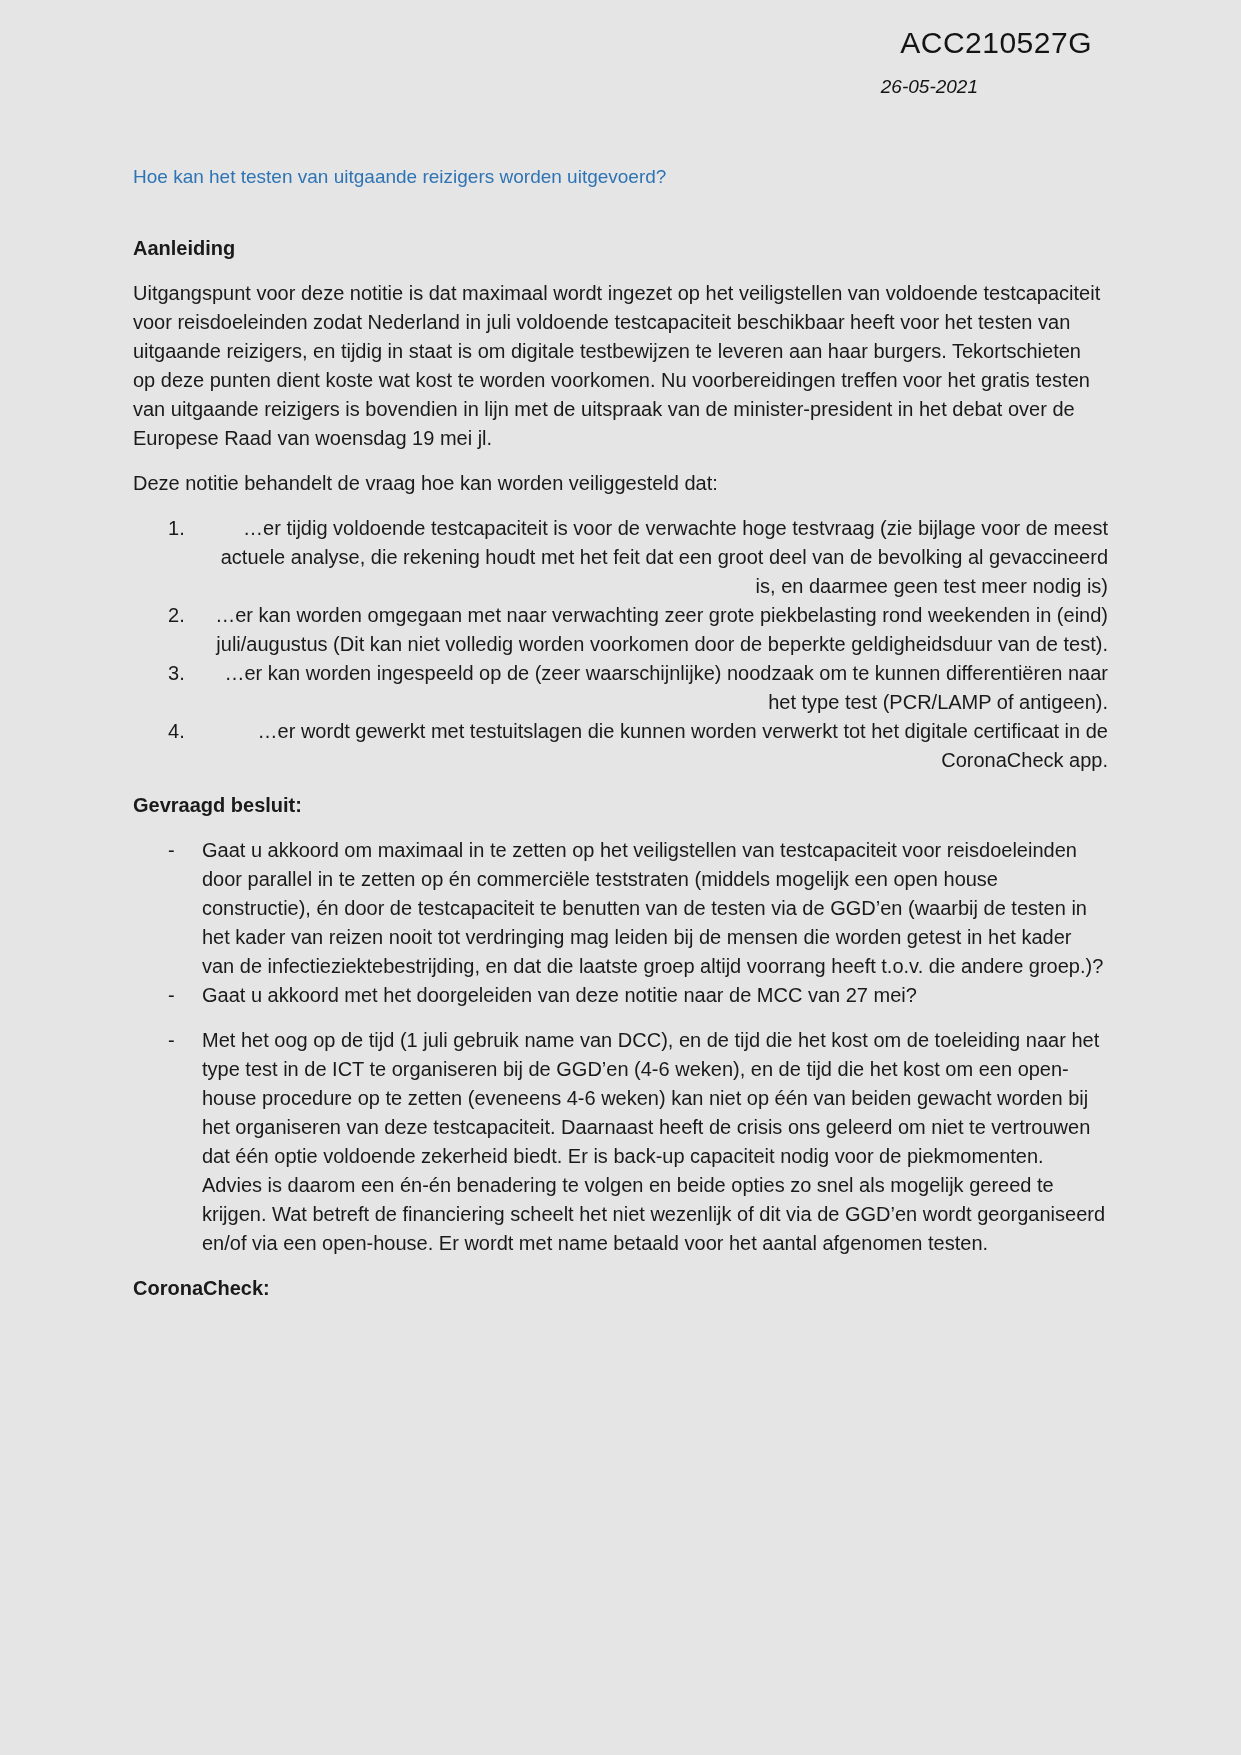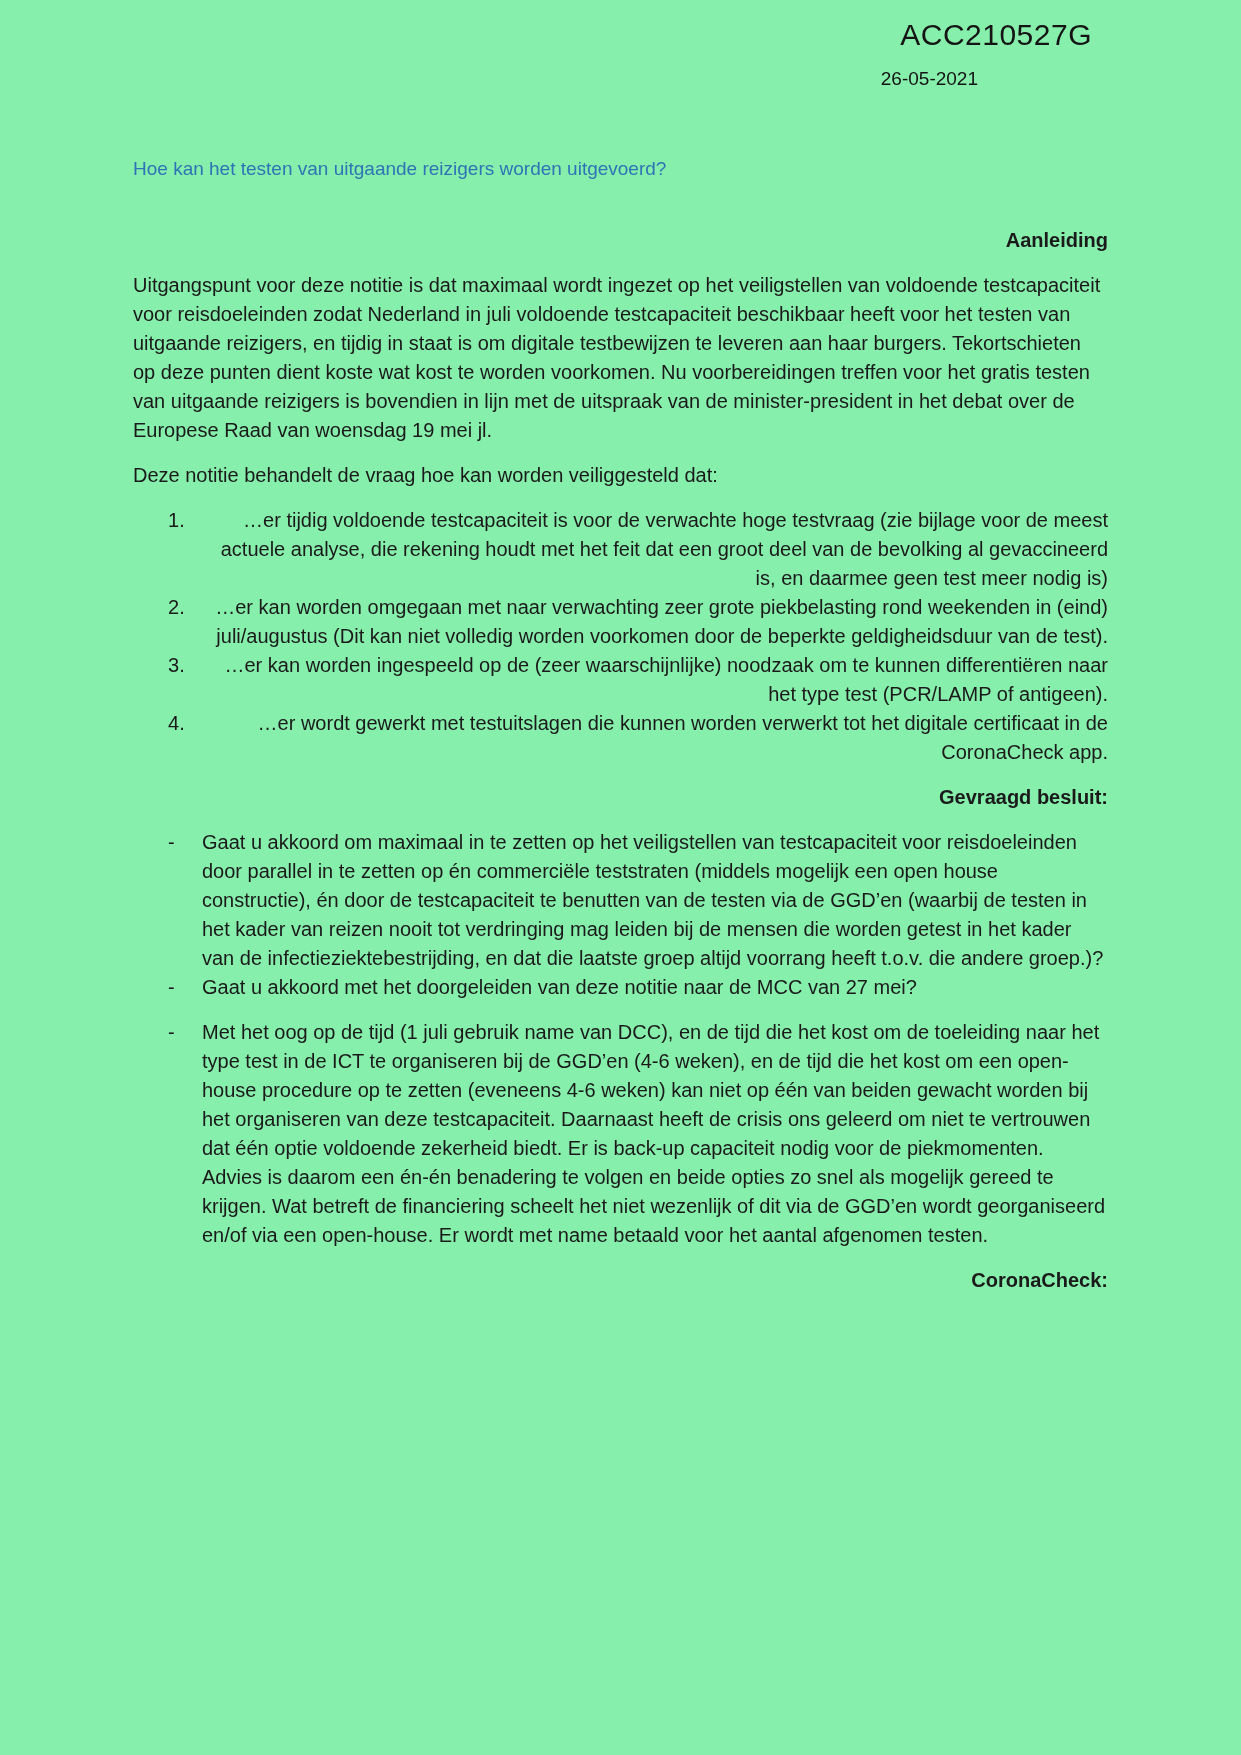--- a/index.html
+++ b/index.html
@@ -5,57 +5,57 @@
   html, body {
     margin: 0;
     padding: 0;
     background: #ffffff;
   }
   .page {
     position: relative;
     width: 1241px;
     height: 1755px;
     box-sizing: border-box;
-    padding: 16px 133px 0 133px;
-    background: #86efac;
+    padding: 24px 133px 0 133px;
+    background: #e5e5e5;
     font-family: "Liberation Sans", sans-serif;
     font-size: 20px;
     line-height: 29px;
     color: #1a1a1a;
     overflow: hidden;
   }
   .doc-code {
     text-align: right;
     padding-right: 16px;
     font-size: 30px;
     line-height: 38px;
     letter-spacing: 0.5px;
     color: #141414;
   }
   .doc-date {
     text-align: right;
     padding-right: 130px;
     margin-top: 10px;
     font-size: 19px;
+    font-style: italic;
     color: #141414;
   }
   .title {
     margin: 60px 0 42px 0;
     font-size: 19px;
     line-height: 31px;
     font-weight: 400;
     color: #2e74b5;
   }
   .heading {
     margin: 0 0 16px 0;
     font-size: 20px;
     line-height: 29px;
     font-weight: 700;
     color: #1a1a1a;
-    text-align: right;
   }
   .para {
     margin: 0 0 16px 0;
   }
   .numbered-list {
     list-style: none;
     counter-reset: item;
     margin: 0 0 16px 0;
     padding: 0 0 0 69px;
   }

